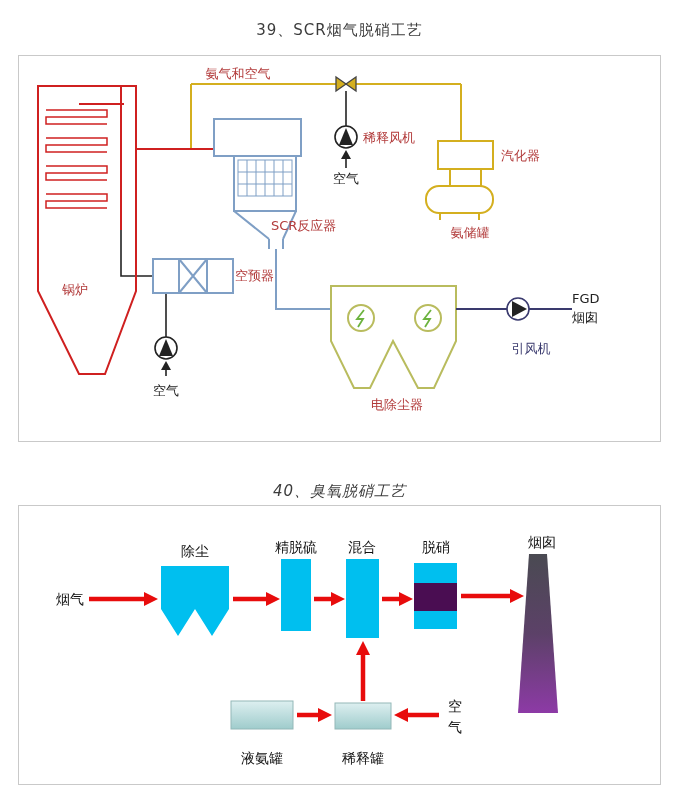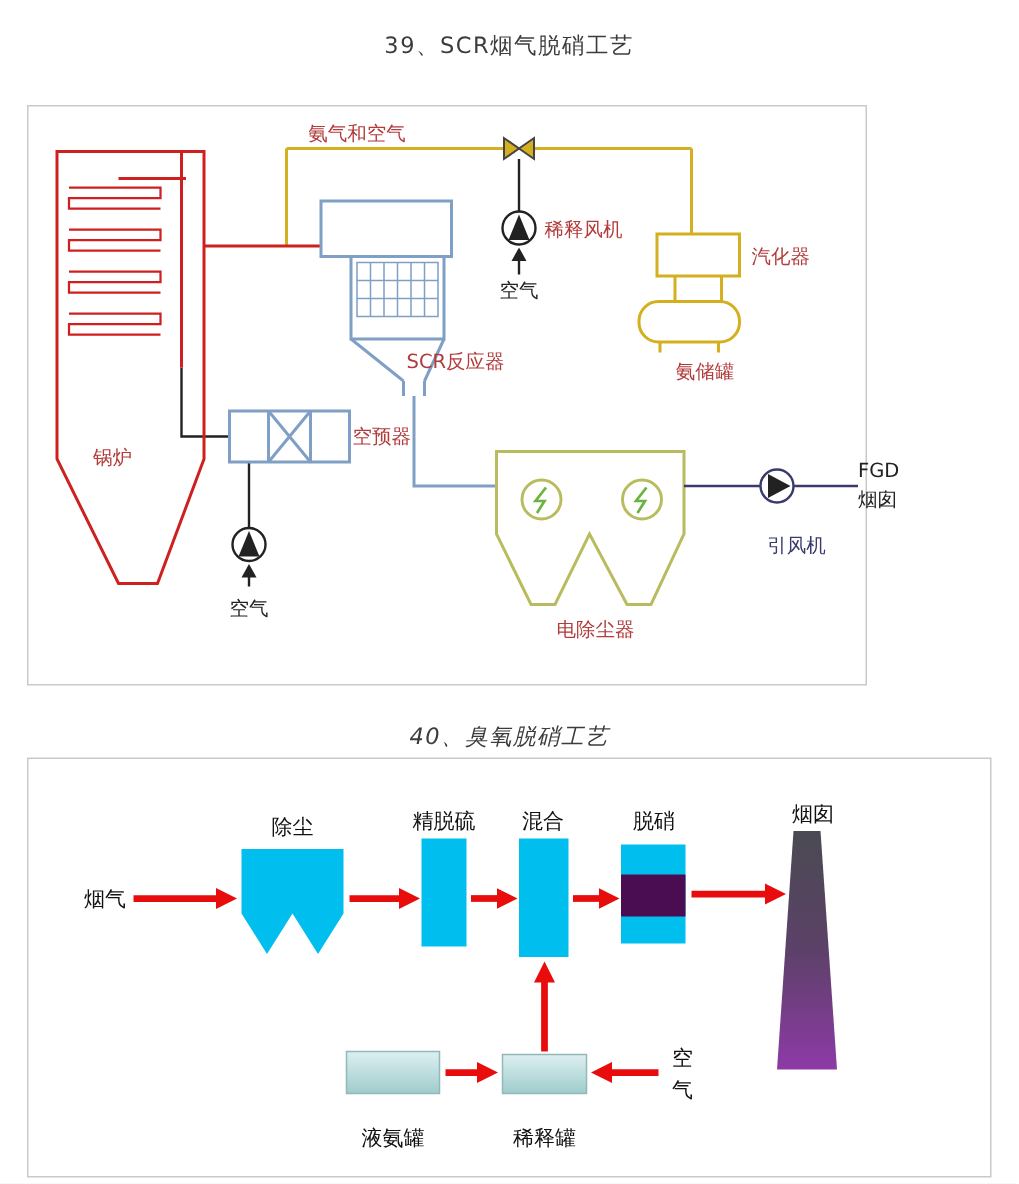--- a/index.html
+++ b/index.html
@@ -3,21 +3,21 @@
 <meta charset="utf-8">
 <style>
   * { margin:0; padding:0; box-sizing:border-box; }
   html,body { background:#f4f4f4; }
   body { font-family:"DejaVu Sans","Liberation Sans",sans-serif; }
   #page { position:relative; width:679px; height:789px; margin:0 auto; background:#ffffff; overflow:hidden; }
   .section-title { position:absolute; left:0; width:100%; text-align:center; font-size:15px; color:#3c3c3c; letter-spacing:1px; }
   #title-39 { top:21px; }
   #title-40 { top:482px;font-style:italic; }
   .panel { position:absolute; left:18px; background:#ffffff; border:1px solid #c9c9c9; }
-  #panel-scr { top:70px; width:560px; height:387px; }
+  #panel-scr { top:55px; width:643px; height:387px; }
   #panel-ozone { top:505px; width:643px; height:280px; }
   svg { display:block; }
   svg text { font-family:"DejaVu Sans","Liberation Sans",sans-serif; }
   .v-label { position:absolute; left:427px; top:190px; width:18px; font-size:14px; line-height:21px;
              color:#111; word-break:break-all; text-align:center; }
 </style>
 </head>
 <body>
 
 <div id="page">

